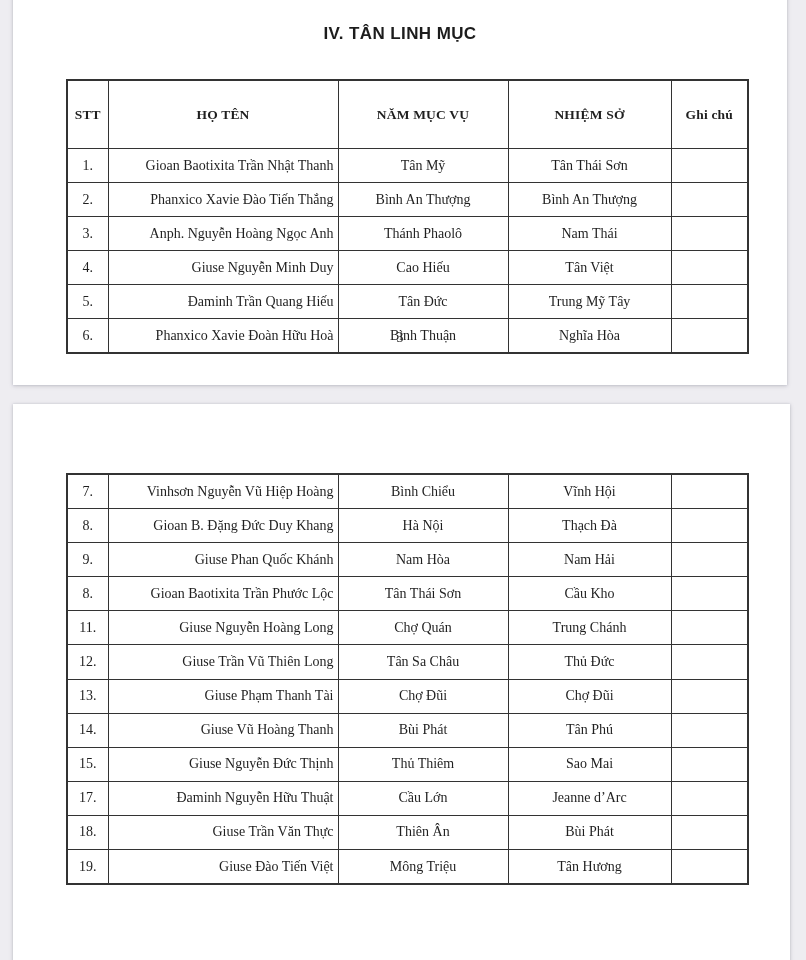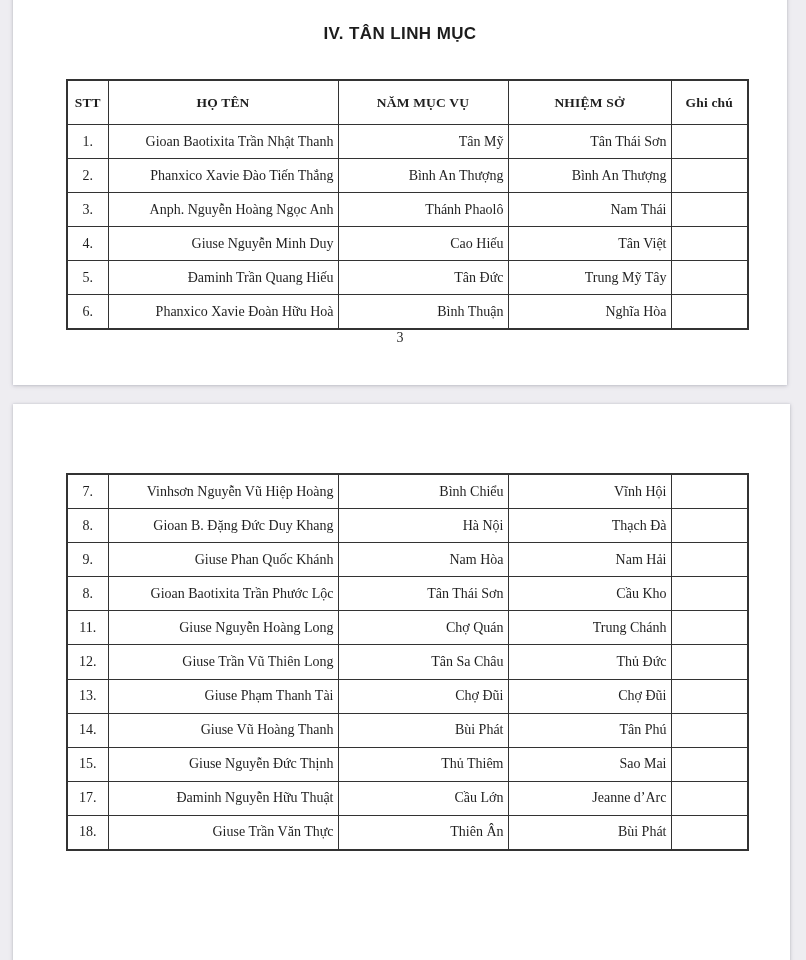--- a/index.html
+++ b/index.html
@@ -57,35 +57,35 @@
   table.roster, table.roster th, table.roster td {
     border: 1.5px solid #333333;
   }
   table.roster { border-width: 2px; }
   table.roster thead th {
     border-top-width: 2.5px;
     height: 35px;
     font-size: 13.5px;
     font-weight: bold;
     text-align: center;
-    padding: 4px 2px;
+    padding: 16px 2px;
     letter-spacing: 0.2px;
   }
   table.roster td {
     height: 33px;
     font-size: 14px;
     padding: 0 4px;
     white-space: nowrap;
     overflow: hidden;
   }
   .page-2 table.roster td { height: 33.1px; }
   .page-2 table.roster { border-bottom-width: 2.5px; }
   td.c-stt    { text-align: center; }
   td.c-name   { text-align: right; padding-left: 10px; }
-  td.c-center { text-align: right; }
+  td.c-center { text-align: center; }
   td.c-ghichu { }
   .page-number {
     position: absolute;
     left: 0;
     top: 336px;
     width: 100%;
     text-align: center;
     font-size: 14px;
     color: #2a2a2a;
   }
@@ -244,17 +244,24 @@
     <td class="c-center">Jeanne d’Arc</td>
     <td class="c-ghichu"></td>
   </tr>
           <tr>
     <td class="c-stt">18.</td>
     <td class="c-name">Giuse Trần Văn Thực</td>
     <td class="c-center">Thiên Ân</td>
     <td class="c-center">Bùi Phát</td>
     <td class="c-ghichu"></td>
   </tr>
+          <tr>
+    <td class="c-stt">19.</td>
+    <td class="c-name">Giuse Đào Tiến Việt</td>
+    <td class="c-center">Mông Triệu</td>
+    <td class="c-center">Tân Hương</td>
+    <td class="c-ghichu"></td>
+  </tr>
         </tbody>
     </table>
   </div>
 
 </div>
 
 </body></html>

